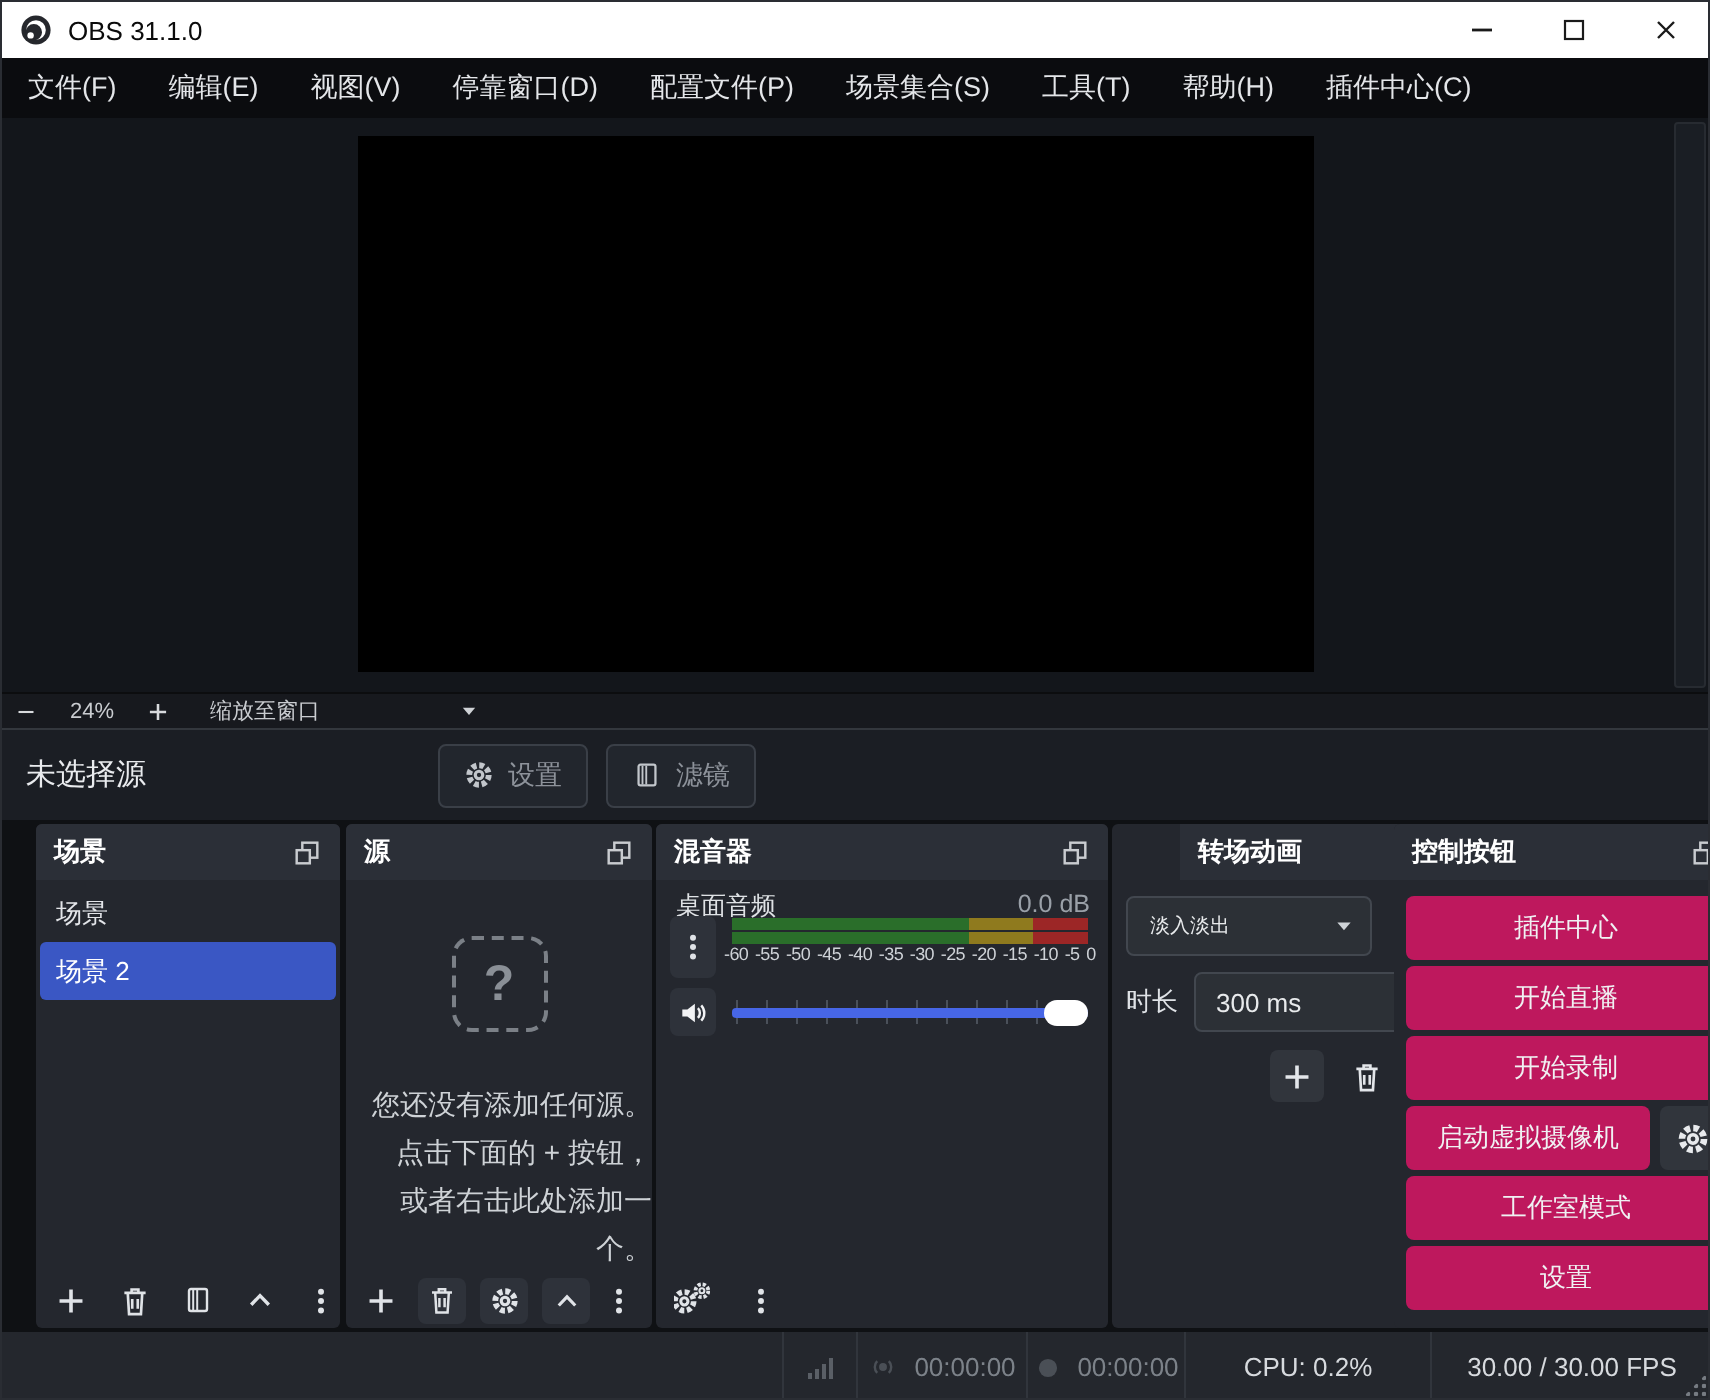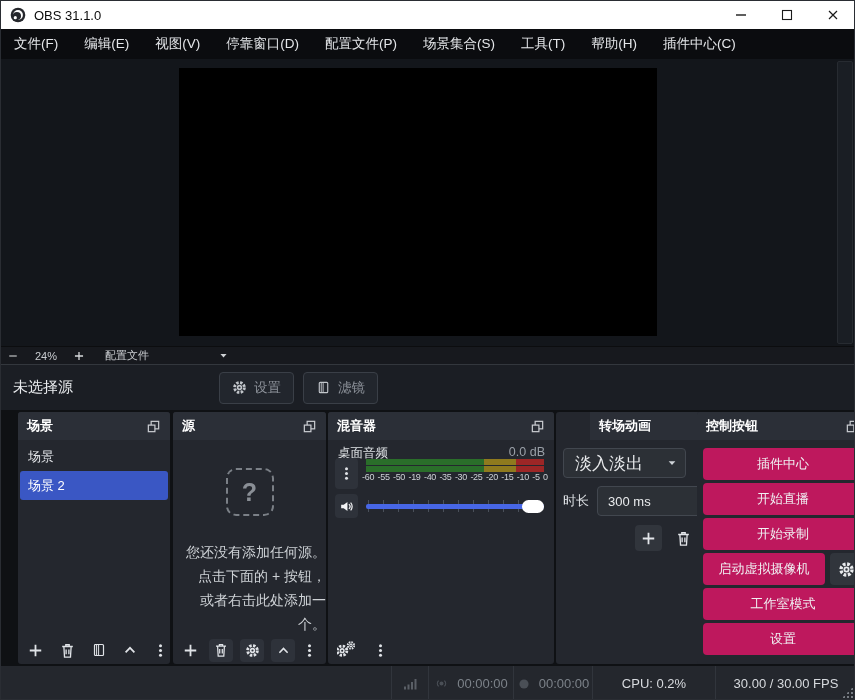--- a/index.html
+++ b/index.html
@@ -85,21 +85,21 @@
           display:flex;align-items:center;justify-content:center;color:#f2f3f5;}
   .mx-slider{position:absolute;left:38px;right:10px;top:82px;height:24px;}
   .mx-slider .tickbg{position:absolute;left:2px;right:2px;top:6px;height:12px;
       background:repeating-linear-gradient(90deg,#4a505a 0 1px,transparent 1px 15px);}
   .mx-slider .track{position:absolute;left:0;right:0;top:10px;height:5px;background:#4766e6;border-radius:2px;}
   .mx-slider .handle{position:absolute;right:0;top:6px;width:22px;height:13px;background:#fff;border-radius:7px;}
 
   
   #dock-transition{left:540px;width:138px;padding-left:34px;}
   .combo{position:absolute;left:7px;top:36px;width:123px;height:30px;background:#2c3036;border:1px solid #42474f;
-         border-radius:4px;box-sizing:border-box;display:flex;align-items:center;color:#e8eaec;font-size:17px;}
+         border-radius:4px;box-sizing:border-box;display:flex;align-items:center;color:#e8eaec;font-size:10px;}
   .combo .txt{padding-left:11px;}
   .combo .arrow{margin-left:auto;width:26px;height:100%;display:flex;align-items:center;justify-content:center;color:#cfd3d8;}
   .dur-row{position:absolute;left:7px;top:74px;right:7px;height:30px;display:flex;align-items:center;}
   .dur-label{font-size:13px;color:#dfe2e6;}
   .spin{margin-left:8px;flex:1;height:30px;background:#2c3036;border:1px solid #42474f;border-radius:4px;
         box-sizing:border-box;display:flex;color:#e8eaec;font-size:13px;}
   .spin .val{flex:1;display:flex;align-items:center;padding-left:10px;}
   .spin .arrows{width:21px;border-left:1px solid #42474f;display:flex;flex-direction:column;}
   .spin .arrows div{flex:1;display:flex;align-items:center;justify-content:center;color:#c6cad0;}
   .tr-btns{position:absolute;left:0;right:8px;top:112px;height:28px;display:flex;align-items:center;
@@ -269,21 +269,21 @@
         </span>
       </span>
     <span class="zl">24%</span>
     <span class="zbtn">
         <span class="ic">
           <svg width="12" height="12">
             <use href="#i-plus"></use>
           </svg>
         </span>
       </span>
-    <span class="fit">配置文件</span>
+    <span class="fit">缩放至窗口</span>
     <span class="fit-arrow ic">
         <svg width="13" height="13">
           <use href="#i-tridown"></use>
         </svg>
       </span>
   </div>
 
   <div id="contextbar">
     <span class="nosrc">未选择源</span>
     <div class="ctx-btn" id="ctx-settings">
@@ -421,21 +421,21 @@
           </span>
         </div>
       <div class="meter">
         <div class="band"></div>
         <div class="band"></div>
       </div>
       <div class="mx-ticks">
         <span>-60</span>
           <span>-55</span>
           <span>-50</span>
-          <span>-19</span>
+          <span>-45</span>
           <span>-40</span>
           <span>-35</span>
           <span>-30</span>
           <span>-25</span>
           <span>-20</span>
           <span>-15</span>
           <span>-10</span>
           <span>-5</span>
           <span>0</span>
       </div>

